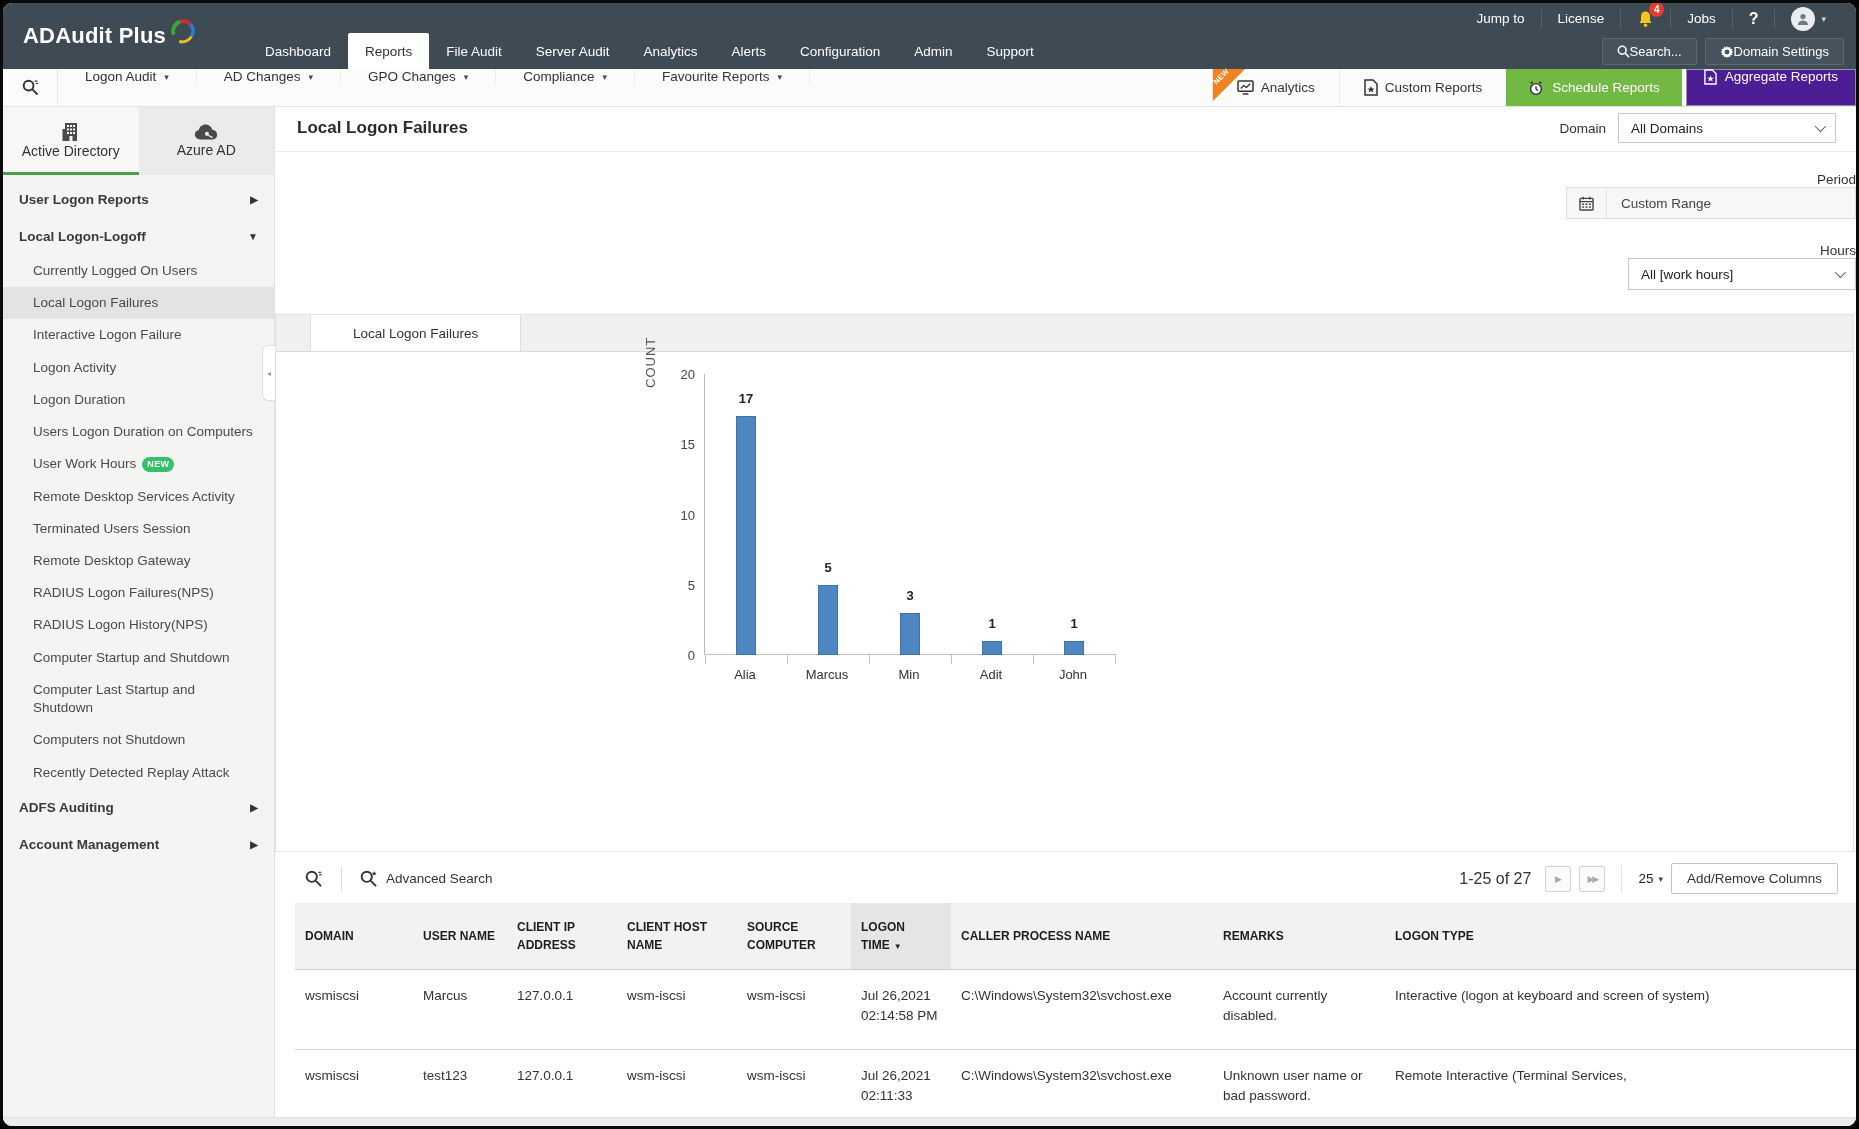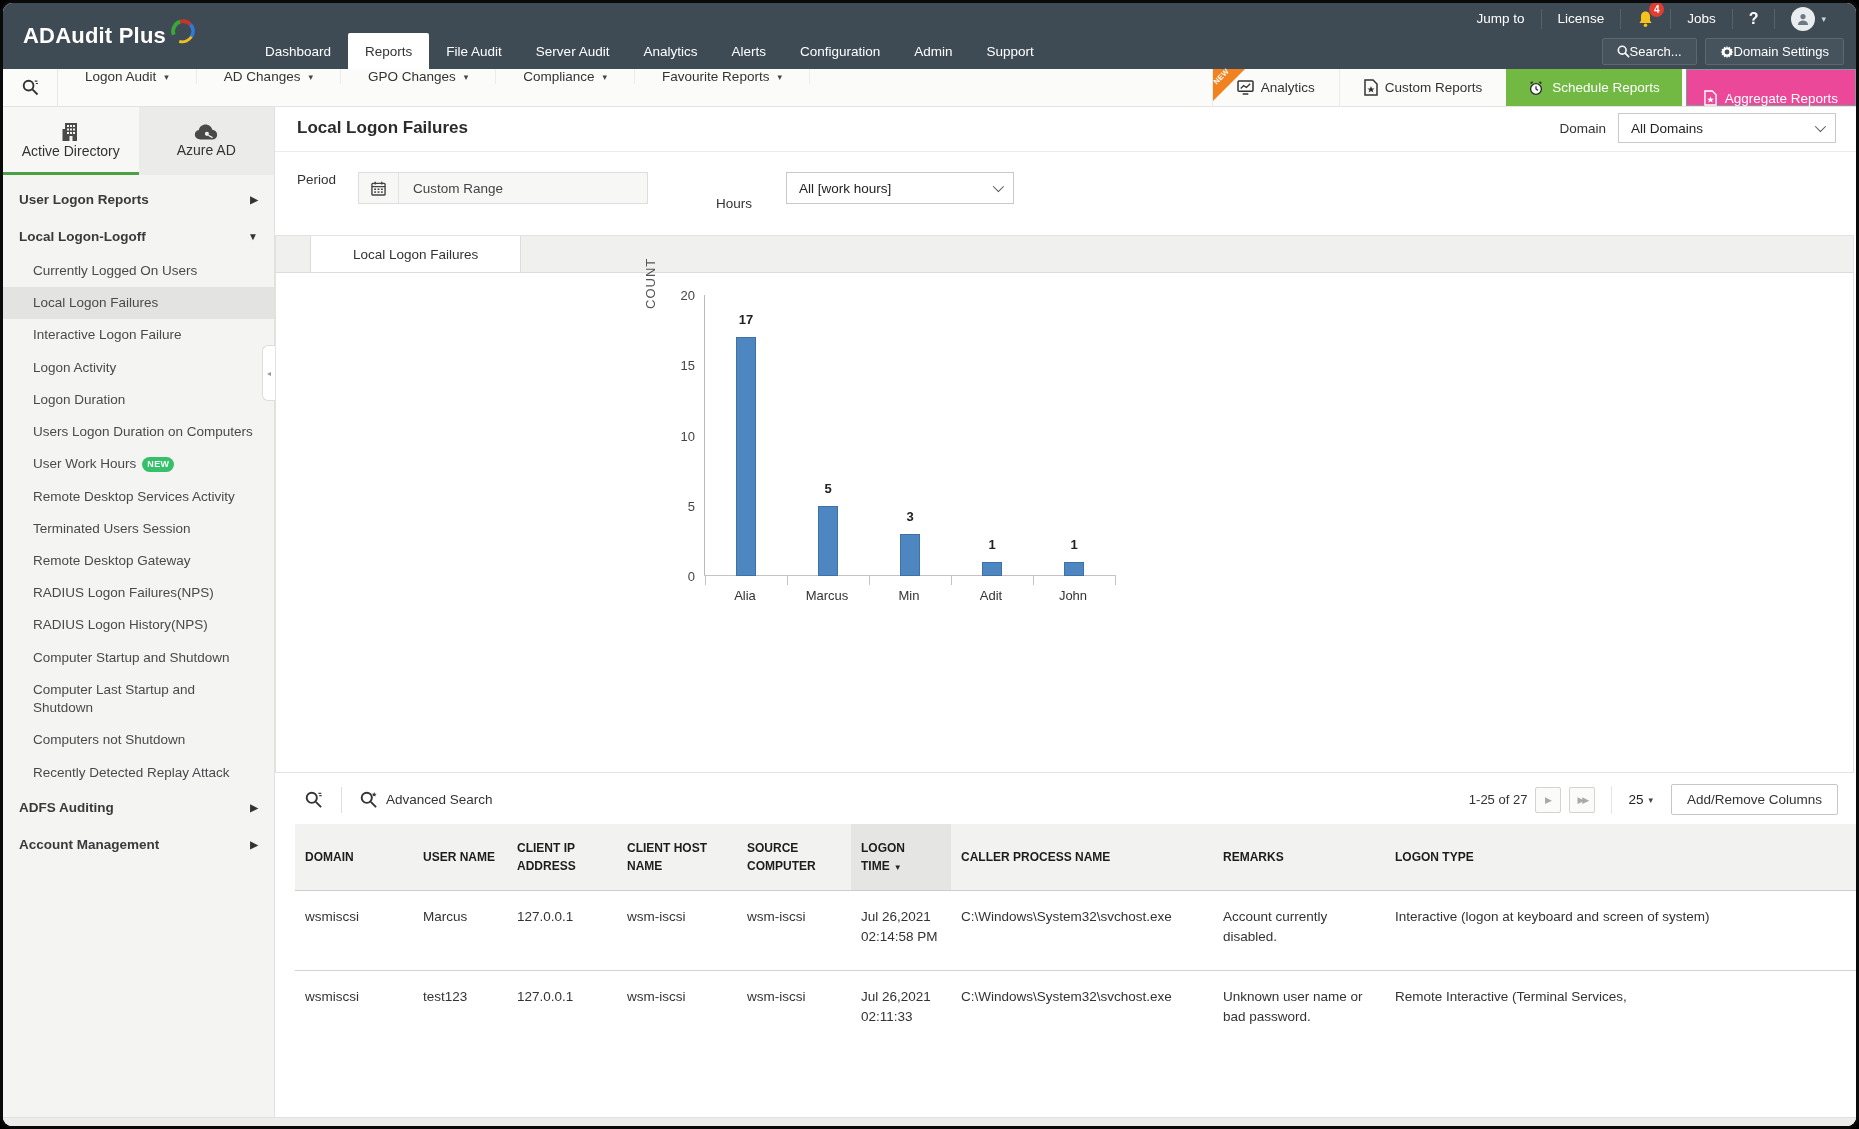--- a/index.html
+++ b/index.html
@@ -33,21 +33,21 @@
   
   .rtoolbar { height:38px; background:#fbfbfa; border-bottom:1px solid #e3e3e2; display:flex; align-items:stretch; }
   .rt-search { width:55px; display:flex; align-items:center; justify-content:center; border-right:1px solid #e8e8e7; cursor:pointer; }
   .rt-menu { display:flex; align-items:center; gap:8px; padding:0 27px; font-size:13.5px; color:#333; border-right:1px solid #ececeb; cursor:pointer; }
   .tri-down { font-size:9px; color:#444; }
   .rt-right { margin-left:auto; display:flex; align-items:stretch; }
   .rt-flat { position:relative; display:flex; align-items:center; gap:7px; padding:0 24px; font-size:13.5px; color:#333; border-left:1px solid #ececeb; cursor:pointer; }
   .ribbon { position:absolute; left:0; top:0; width:0; height:0; border-top:32px solid #f0831f; border-right:32px solid transparent; }
   .ribbon span { position:absolute; top:-29px; left:-1px; transform:rotate(-45deg); font-size:7.5px; font-weight:700; color:#fff; letter-spacing:.3px; }
   .rt-btn-green { display:flex; align-items:center; gap:8px; background:#72b944; color:#fff; font-size:13.5px; padding:9px 22px; cursor:pointer; }
-  .rt-btn-slate { display:flex; align-items:flex-end; gap:8px; background:#ec4899; color:#fff; font-size:13.5px; padding:0 18px; margin-left:4px; box-shadow:inset 0 0 0 1px #8b959b; cursor:pointer; }
+  .rt-btn-slate { display:flex; align-items:flex-start; gap:8px; background:#4c1d95; color:#fff; font-size:13.5px; padding:0 18px; margin-left:4px; box-shadow:inset 0 0 0 1px #8b959b; cursor:pointer; }
 
   
   .content { display:flex; height:1025px; }
 
   
   .sidebar { width:272px; background:#f4f4f3; border-right:1px solid #e0e0df; position:relative; flex-shrink:0; }
   .sb-tabs { display:flex; height:68px; }
   .sb-tab { flex:1; display:flex; flex-direction:column; align-items:center; justify-content:center; font-size:14px; color:#333; background:#ebebea; border-bottom:3px solid transparent; cursor:pointer; }
   .sb-tab.active { background:#f7f7f6; border-bottom:3px solid #4ba046; font-weight:400; }
   .sb-list { padding-top:6px; }
@@ -60,21 +60,21 @@
 
   
   .main { flex:1; background:#fff; overflow:hidden; }
   .main-header { display:flex; justify-content:space-between; align-items:center; padding:6px 20px 8px 22px; border-bottom:1px solid #ebebea; }
   .page-title { font-size:17px; font-weight:700; color:#2b2b2b; }
   .domain-wrap { display:flex; align-items:center; gap:12px; }
   .label-sm { font-size:13.5px; color:#333; }
   .select-box { display:flex; align-items:center; justify-content:space-between; width:218px; height:30px; border:1px solid #c9c9c8; background:#fff; padding:0 12px; font-size:13.5px; color:#222; cursor:pointer; }
   .chev { width:8px; height:8px; border-right:1.8px solid #555; border-bottom:1.8px solid #555; transform:rotate(45deg) translateY(-2px); }
 
-  .filters { display:flex; align-items:flex-start; padding:20px 0 18px 22px; }
+  .filters { display:flex; align-items:flex-end; padding:20px 0 18px 22px;flex-direction:column; }
   .period-box { display:flex; align-items:center; width:290px; height:32px; border:1px solid #ddddDC; background:#f7f7f6; margin-left:22px; cursor:pointer; }
   .period-ico { width:40px; height:100%; display:flex; align-items:center; justify-content:center; border-right:1px solid #e2e2e1; }
   .period-text { padding-left:14px; font-size:13.5px; color:#444; }
   .hours-label { margin-left:68px;margin-top:24px; }
   .hours-box { width:228px; height:32px; margin-left:34px; }
 
   .tabrow { display:flex; align-items:stretch; height:38px; background:#f0f0ef; border:1px solid #e2e2e1; border-bottom:1px solid #dcdcdb; margin:6px 2px 0 0; }
   .panel-tab { background:#fff; border-right:1px solid #ddddDC; border-left:1px solid #ddddDC; margin-left:34px; padding:0 42px; display:flex; align-items:center; font-size:13.5px; color:#333; cursor:pointer; }
 
   .chart-box { border:1px solid #e2e2e1; border-top:none; height:500px; margin-right:2px; position:relative; }
@@ -87,24 +87,24 @@
   .bar-val { position:absolute; text-align:center; font-size:13px; font-weight:700; color:#222; }
   .btick { position:absolute; width:1px; height:9px; background:#c4c4c3; bottom:-9px; }
   .xrow { position:relative; width:410px; height:26px; margin-top:12px; }
   .xlab { position:absolute; text-align:center; font-size:13px; color:#333; }
 
   .table-toolbar { display:flex; align-items:center; padding:11px 18px 9px 20px; }
   .ts-ico { display:flex; align-items:center; justify-content:center; padding:0 10px; cursor:pointer; }
   .ts-div { width:1px; height:26px; background:#e0e0df; margin:0 8px; }
   .adv-label { font-size:13.5px; color:#333; margin-left:8px; }
   .tt-right { margin-left:auto; display:flex; align-items:center; gap:8px; }
-  .range-text { font-size:13px; color:#333; }
+  .range-text { font-size:16px; color:#333; margin-right:6px; }
   .pg-btn { width:26px; height:26px; border:1px solid #d3d3d2; background:#fbfbfa; border-radius:2px; display:flex; align-items:center; justify-content:center; color:#a9a9a8; font-size:9px; letter-spacing:-2px; cursor:pointer; }
   .pg-sep { width:1px; height:28px; background:#e4e4e3; margin:0 8px; }
-  .pgsize { font-size:13.5px; color:#222; display:flex; align-items:center; gap:5px; cursor:pointer; margin-right:10px; }
+  .pgsize { font-size:13.5px; color:#222; display:flex; align-items:center; gap:5px; cursor:pointer; }
   .addcol-btn { border:1px solid #c6c6c5; background:#fff; font-size:13.5px; color:#333; padding:7px 15px; border-radius:2px; white-space:nowrap; cursor:pointer; }
 
   table.data { width:calc(100% - 20px); margin-left:20px; border-collapse:collapse; table-layout:fixed; }
   table.data thead th { background:#f2f2f1; font-size:12px; font-weight:700; color:#1d1d1d; text-align:left; padding:15px 10px; vertical-align:middle; line-height:1.5; border-bottom:1px solid #cccccb; }
   table.data thead th.sorted { background:#e5e5e4; }
   .sort-arrow { font-size:8px; margin-left:4px; color:#222; }
   table.data tbody td { font-size:13.5px; color:#333; padding:16px 10px 22px; vertical-align:top; line-height:1.5; word-wrap:break-word; }
   table.data tbody tr { border-bottom:1px solid #d2d2d1; }
   table.data tbody tr:last-child { border-bottom:none; }
 

